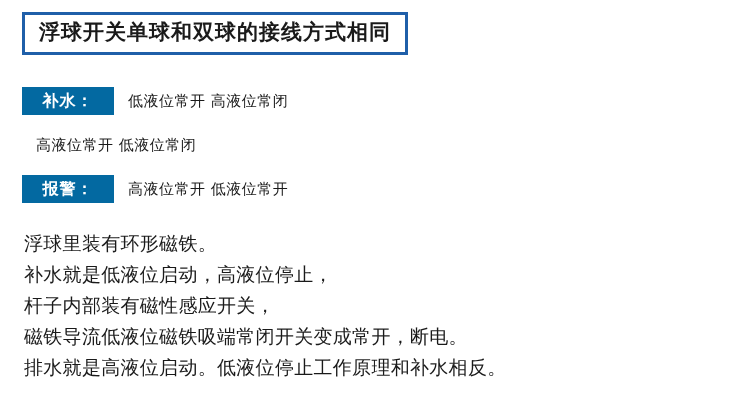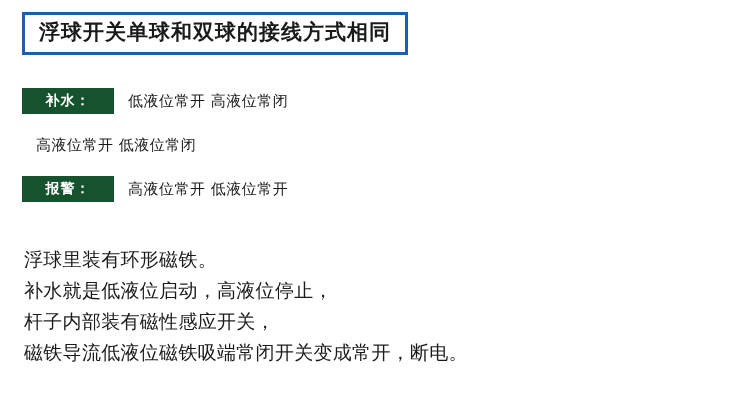--- a/index.html
+++ b/index.html
@@ -46,23 +46,23 @@
     top: 82px;
     width: 700px;
   }
   .row {
     display: flex;
     align-items: center;
     height: 38px;
     margin-bottom: 6px;
   }
   .tag {
-    background: #14532d;
+    background: #0369a1;
     color: #ffffff;
-    font-size: 14px;
+    font-size: 16px;
     font-weight: bold;
     letter-spacing: 1px;
     padding: 4px 10px 5px 10px;
     min-width: 92px;
     box-sizing: border-box;
     text-align: center;
     white-space: nowrap;
     line-height: 1.2;
   }
   .row-desc {
@@ -72,21 +72,20 @@
     white-space: nowrap;
     letter-spacing: 0.5px;
   }
 
   
   .notes {
     position: absolute;
     left: 24px;
     top: 228px;
     width: 706px;
-    margin-top: 16px;
   }
   .note-line {
     font-size: 19px;
     line-height: 31px;
     color: #1a1a1a;
     white-space: nowrap;
     letter-spacing: 0.3px;
   }
 </style>
 </head>
@@ -114,15 +113,16 @@
       <div class="row-desc">高液位常开 低液位常开</div>
     </div>
 
   </div>
 
   <div class="notes">
     <div class="note-line">浮球里装有环形磁铁。</div>
     <div class="note-line">补水就是低液位启动，高液位停止，</div>
     <div class="note-line">杆子内部装有磁性感应开关，</div>
     <div class="note-line">磁铁导流低液位磁铁吸端常闭开关变成常开，断电。</div>
+    <div class="note-line">排水就是高液位启动。低液位停止工作原理和补水相反。</div>
   </div>
 
 </div>
 
 </body></html>

